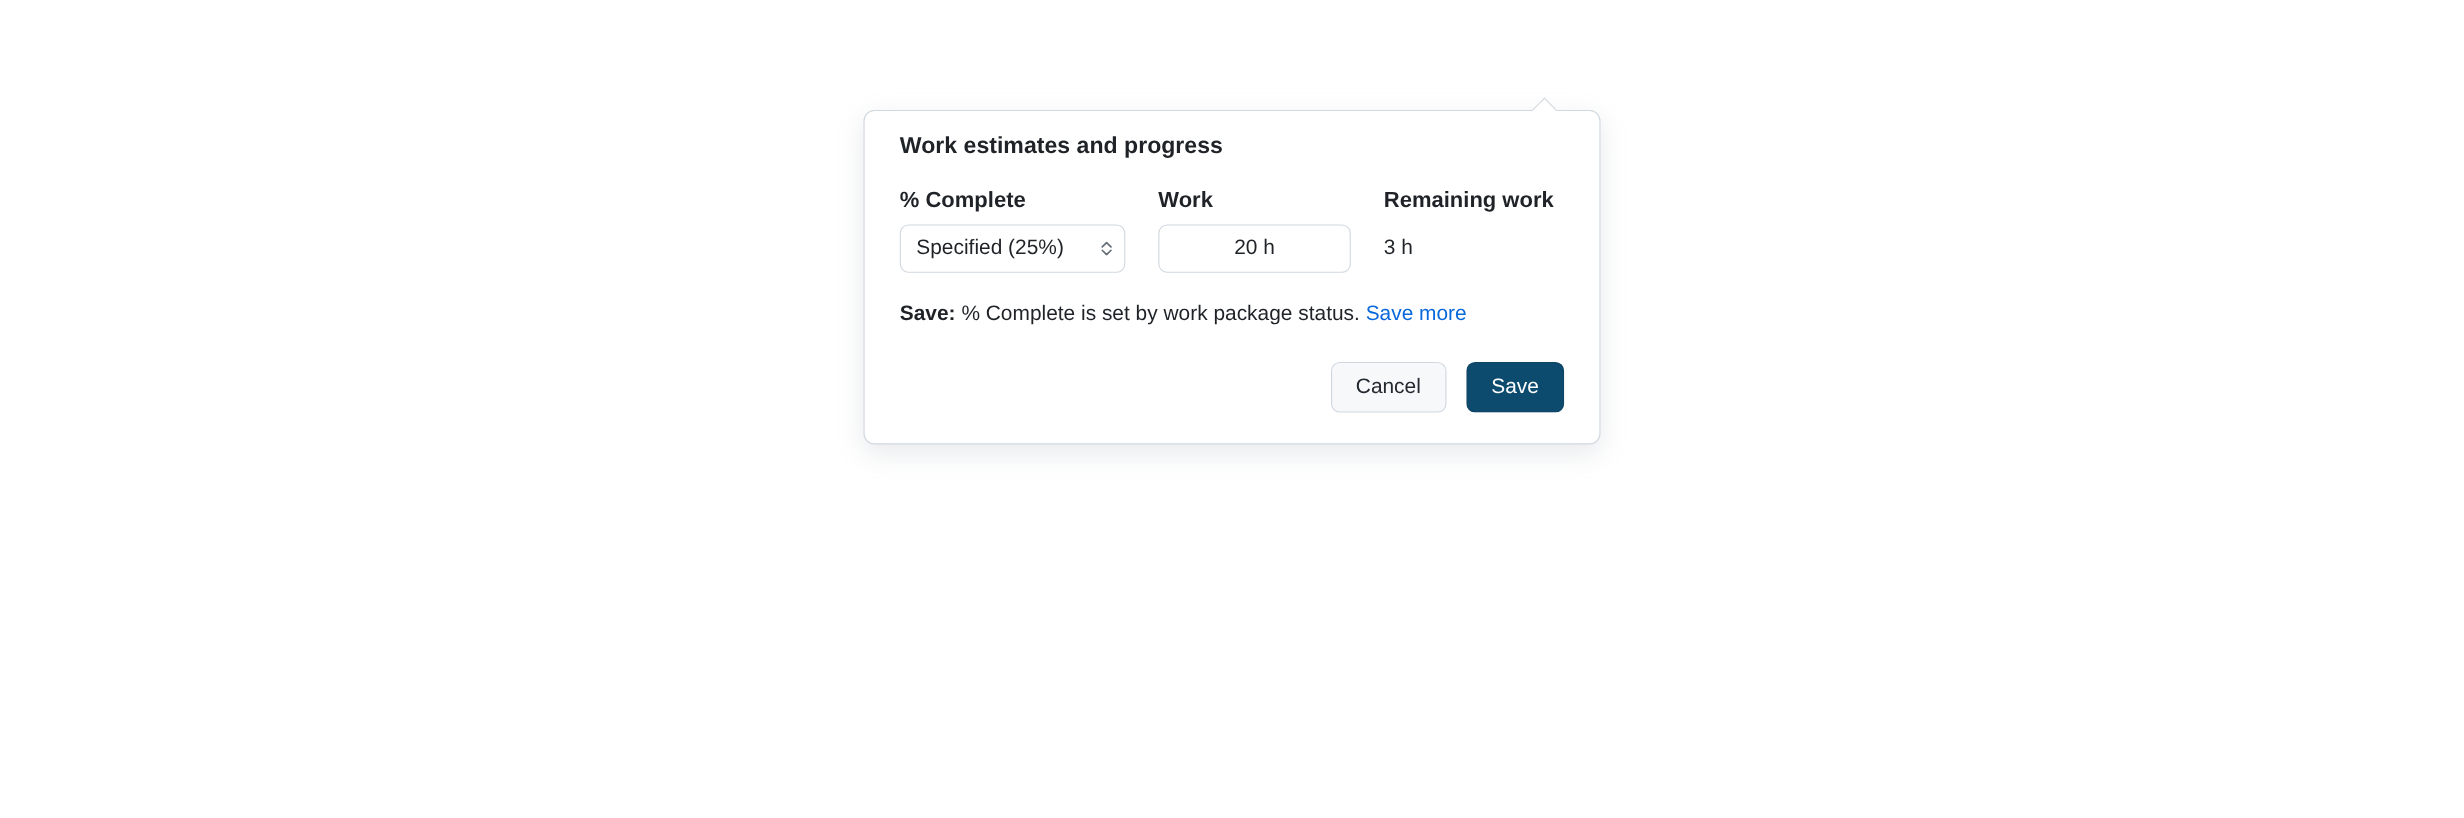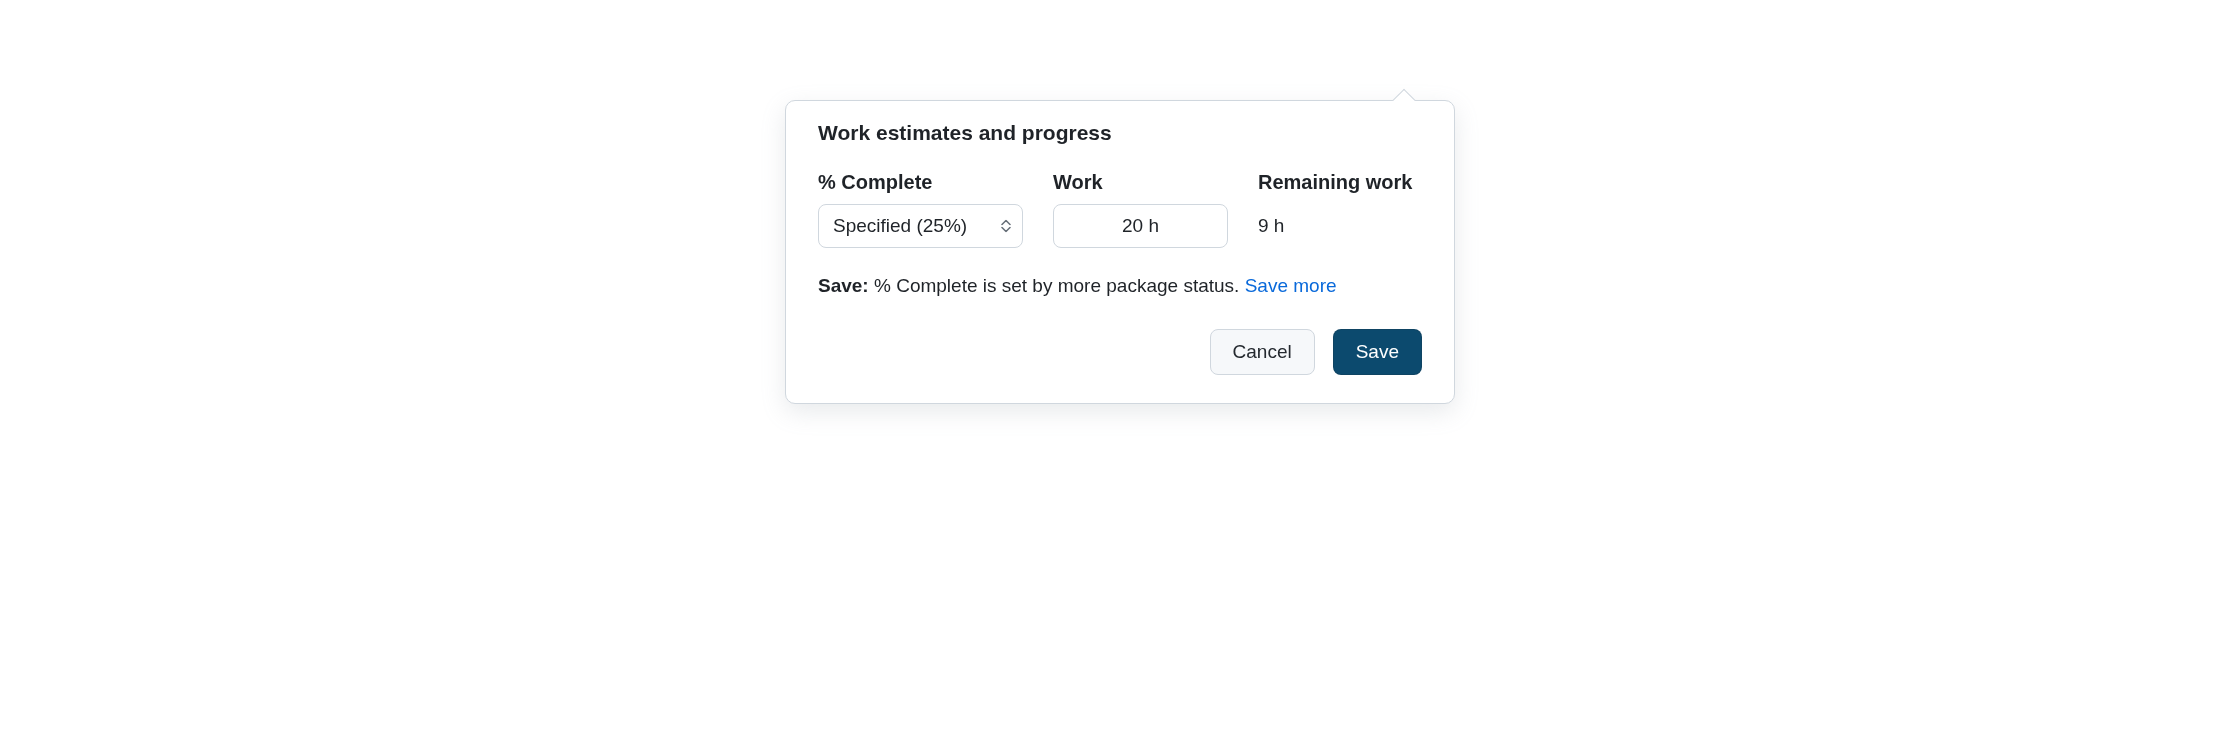--- a/index.html
+++ b/index.html
@@ -178,26 +178,26 @@
         </div>
       </div>
 
       <div class="field">
         <div class="field-label">Work</div>
         <input type="text" class="text-input" value="20 h" style="">
       </div>
 
       <div class="field">
         <div class="field-label">Remaining work</div>
-        <div class="static-value">9 h</div>
+        <div class="static-value">3 h</div>
       </div>
     </div>
 
     <div class="note-row">
-      <span class="note-label">Save:</span><span> % Complete is set by more package status. </span><a class="learn-more">Save more</a>
+      <span class="note-label">Save:</span><span> % Complete is set by work package status. </span><a class="learn-more">Save more</a>
     </div>
 
     <div class="actions">
       <button class="btn btn-cancel">Cancel</button>
       <button class="btn btn-save">Save</button>
     </div>
   </div>
 </div>
 
 </body></html>

